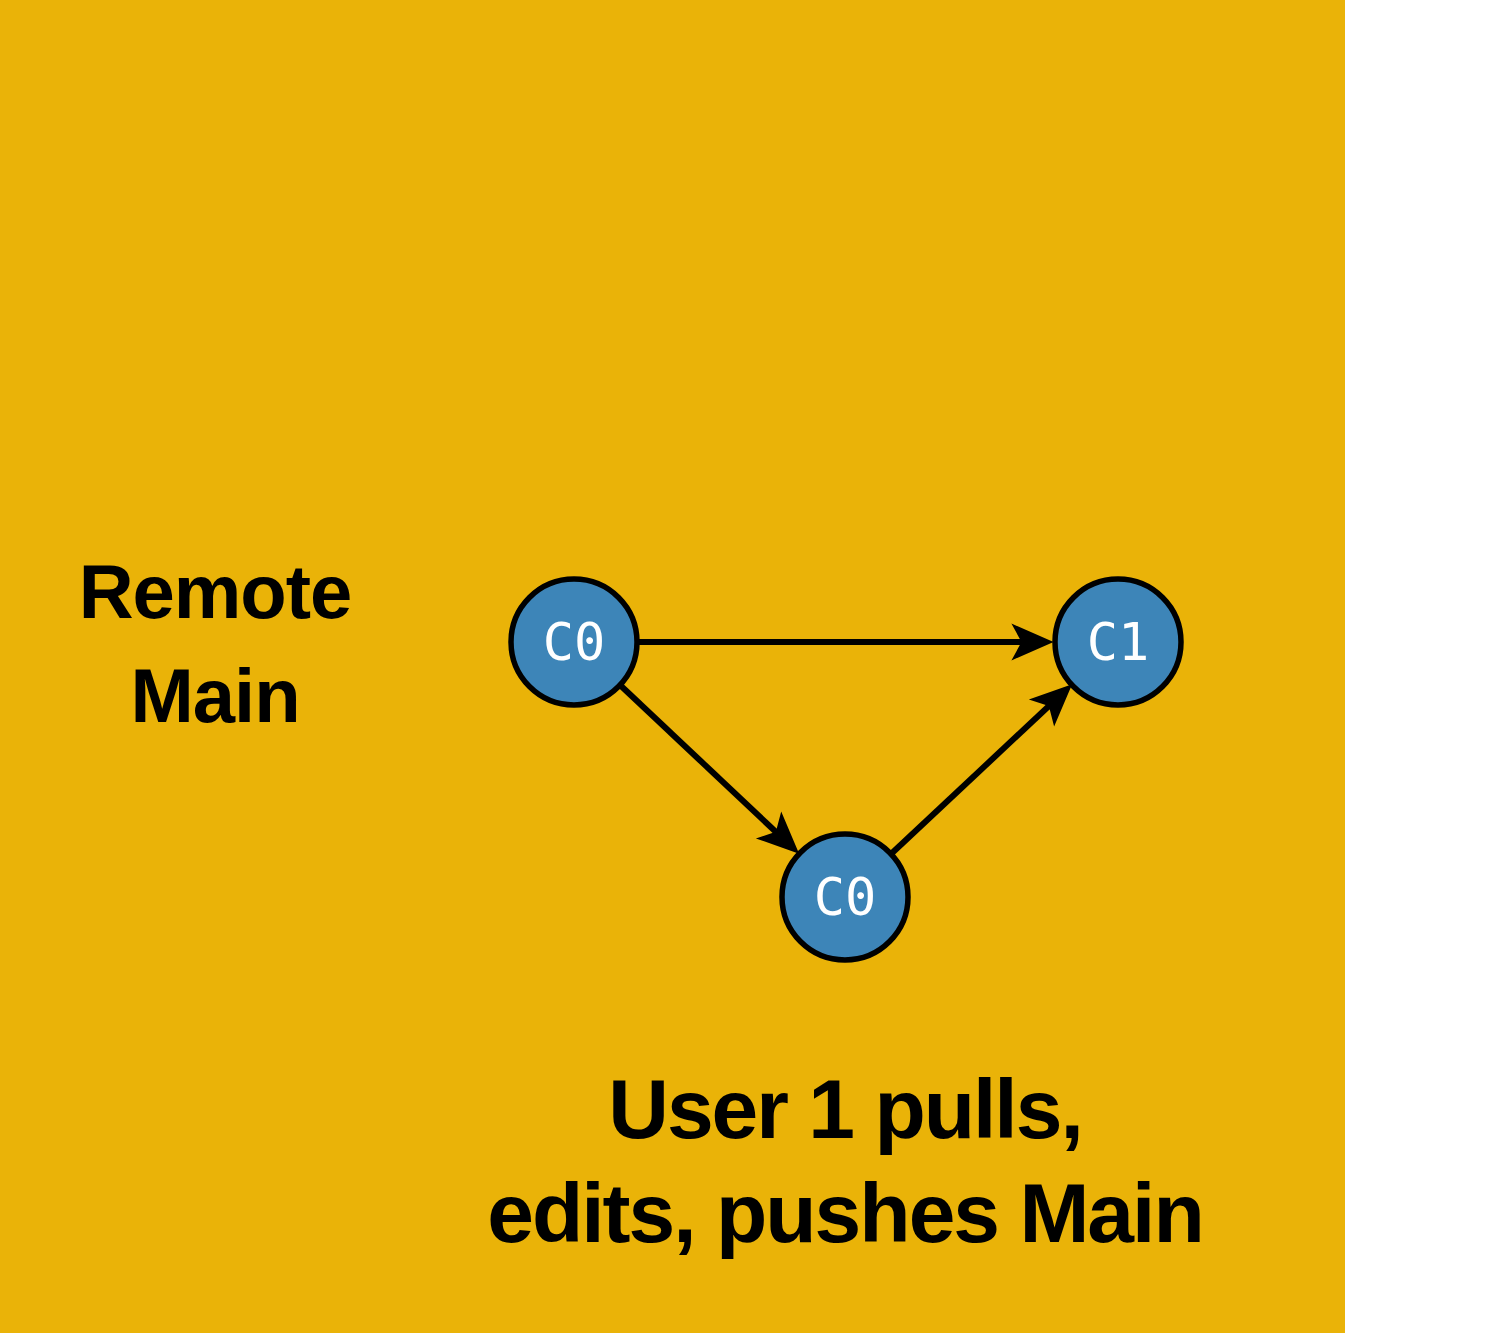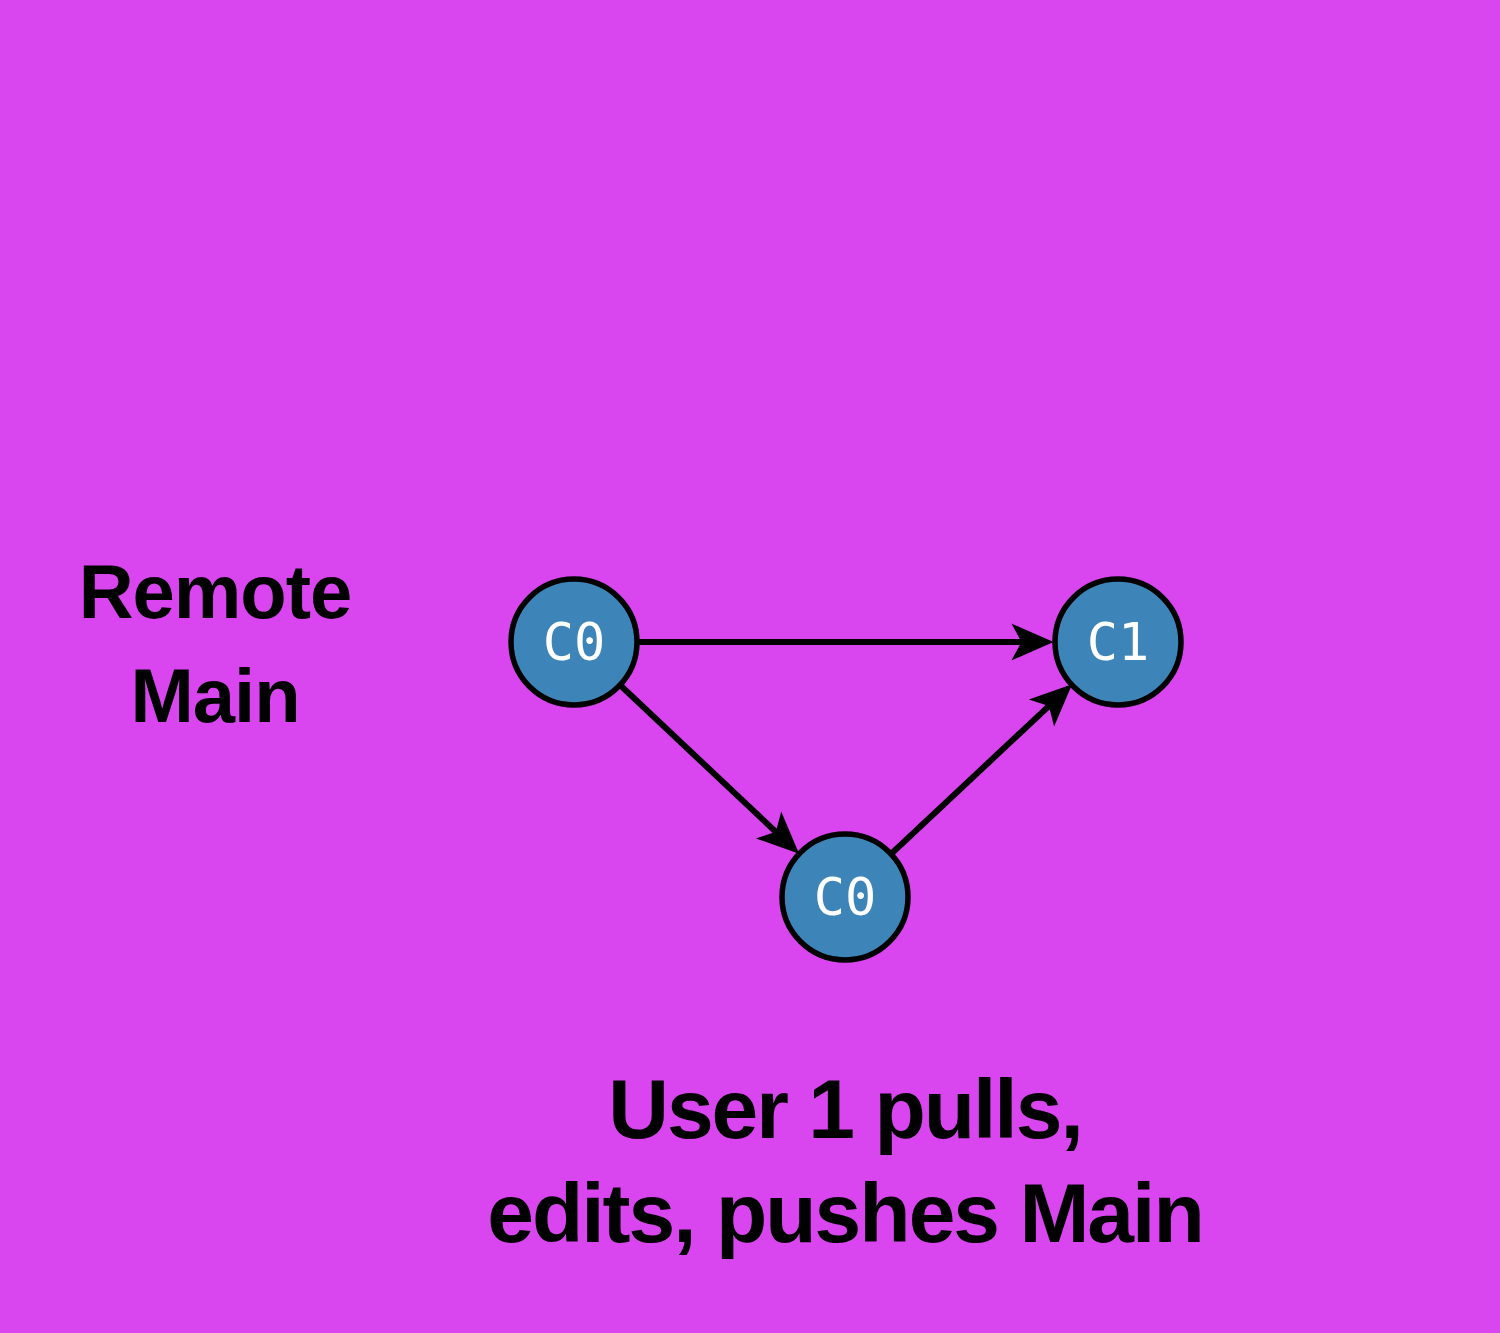--- a/index.html
+++ b/index.html
@@ -2,23 +2,23 @@
 <html><head>
 <meta charset="utf-8">
 <style>
   html, body {
     margin: 0;
     padding: 0;
     background: #ffffff;
   }
   .canvas {
     position: relative;
-    width: 1500px;
+    width: 1345px;
     height: 1333px;
-    background: #d946ef;
+    background: #eab308;
     overflow: hidden;
   }
   svg { display: block; }
   .heading-text {
     font-family: "Liberation Sans", sans-serif;
     font-weight: bold;
     font-size: 76px;
     letter-spacing: -1px;
   }
   .caption-text {

